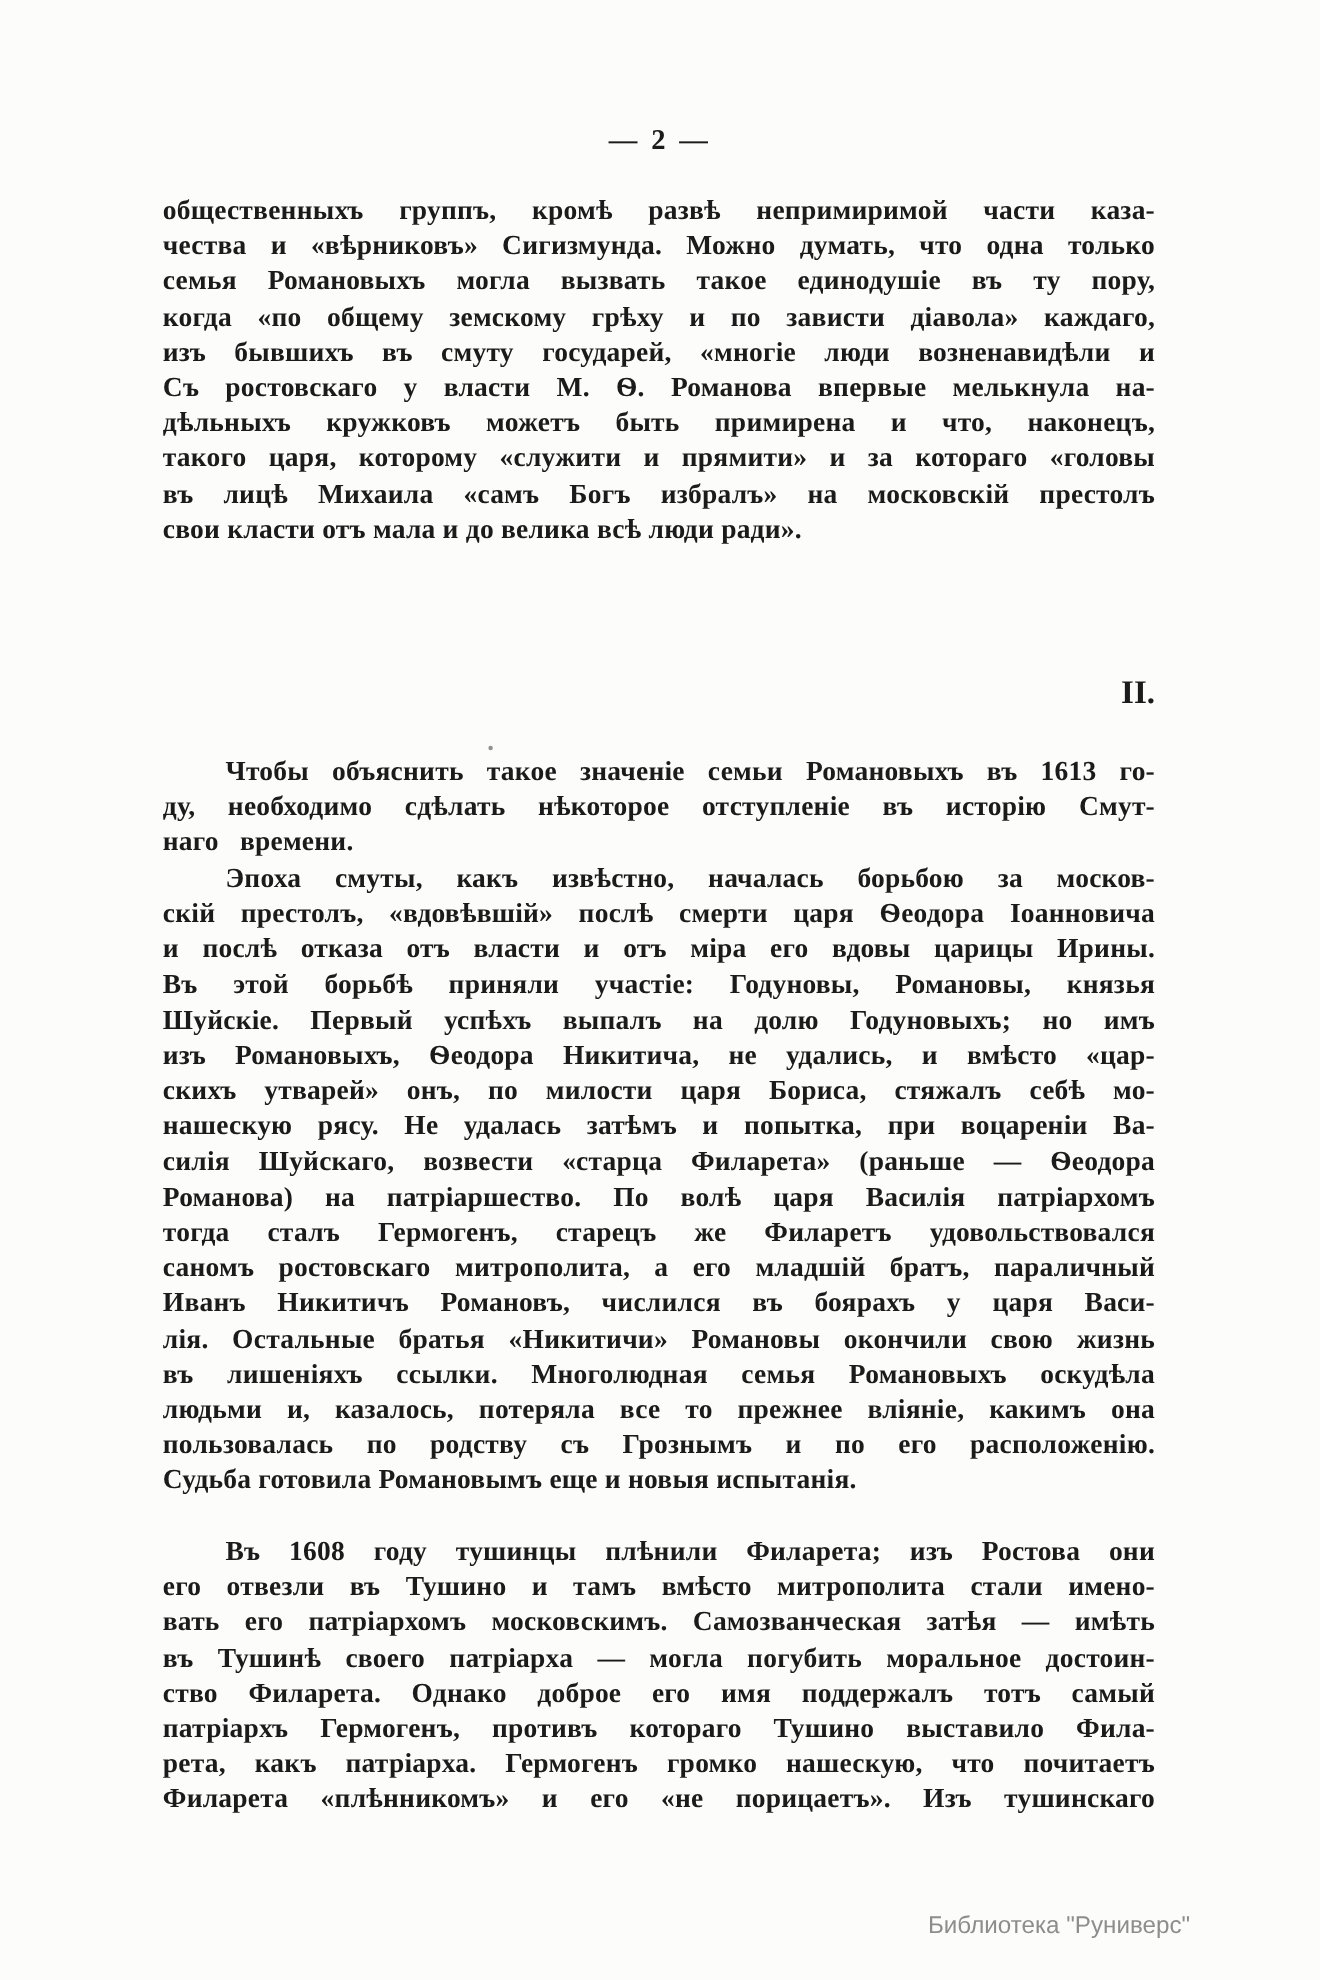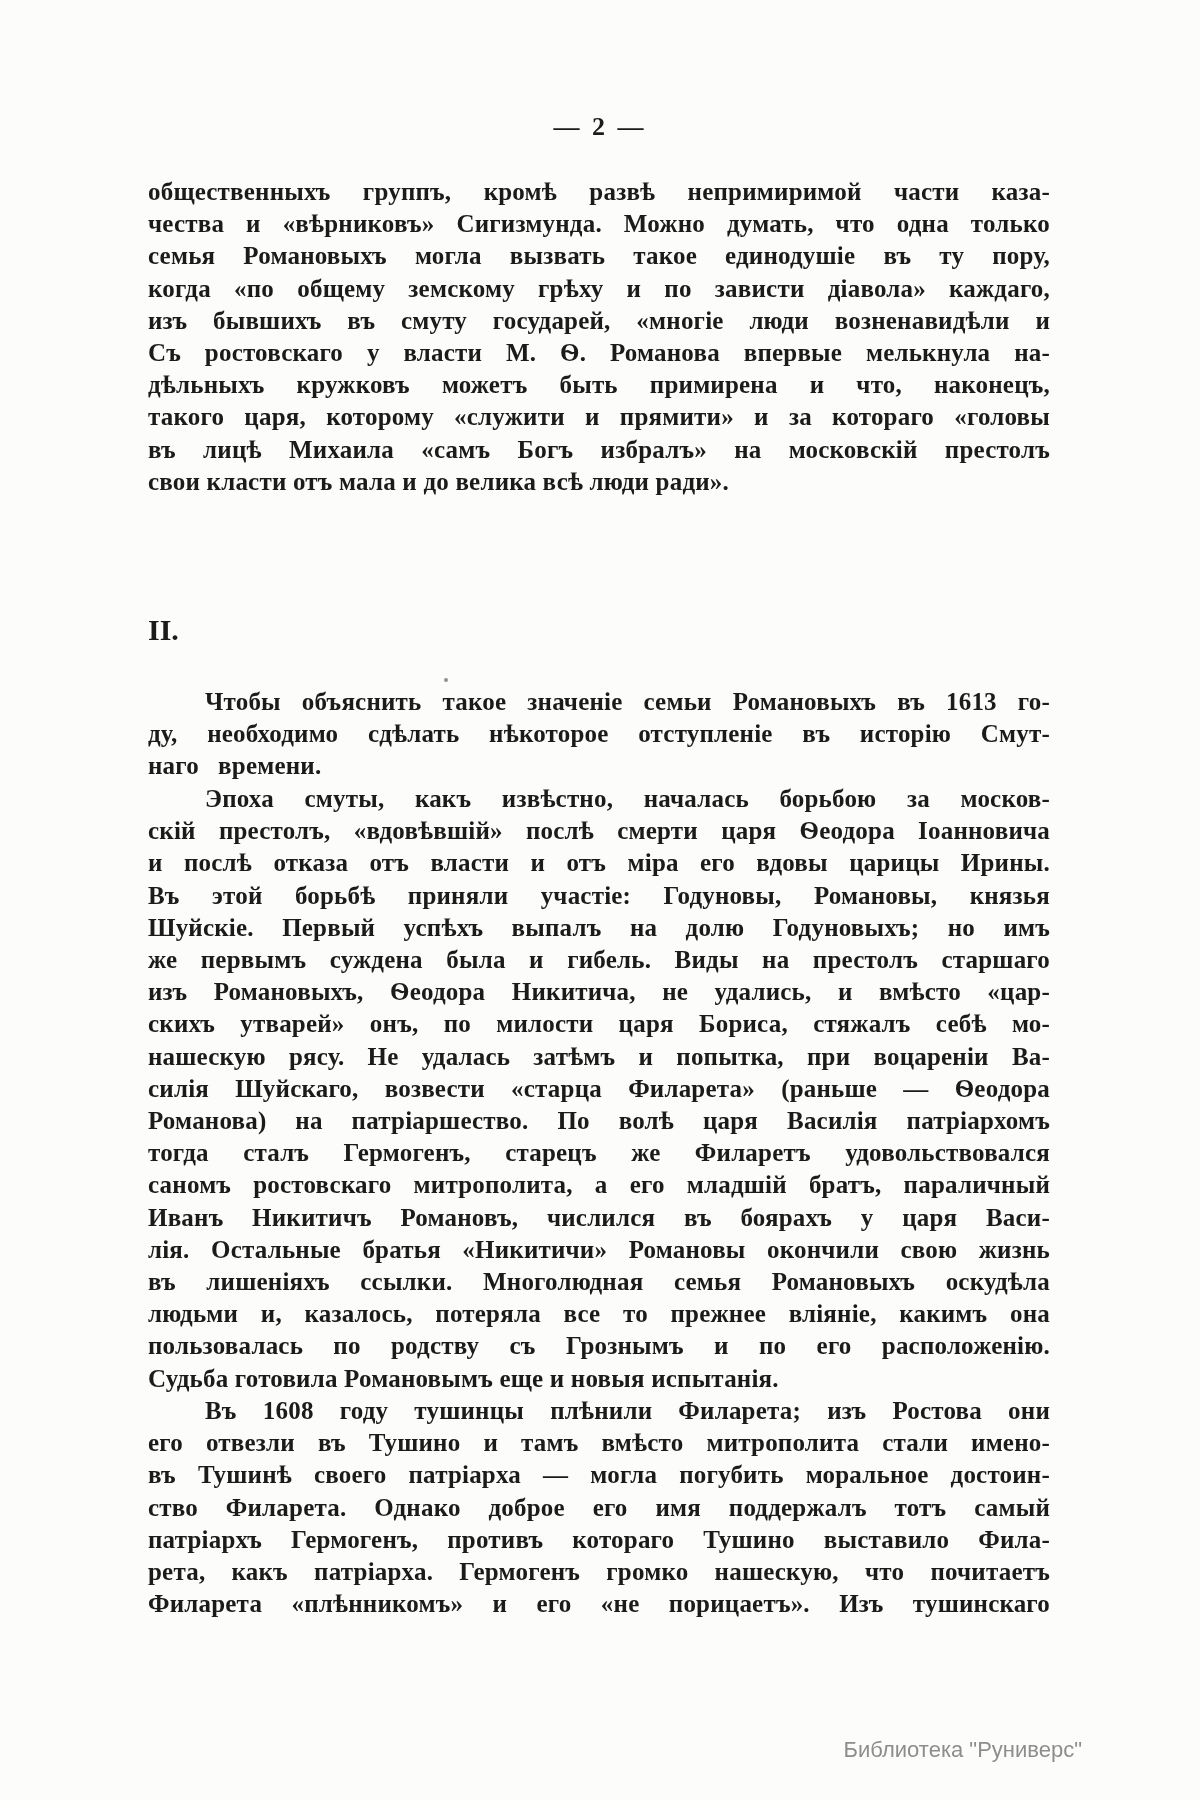--- a/index.html
+++ b/index.html
@@ -41,21 +41,21 @@
     text-align-last: left;
   }
   .para .line.indent {
     text-indent: 57px;
   }
   .section-heading {
     position: absolute;
     left: 148px;
     width: 902px;
     top: 612px;
-    text-align: left;
+    text-align: right;
     font-size: 30px;
     font-weight: 700;
     line-height: 36px;
   }
   .watermark {
     position: absolute;
     top: 1736px;
     right: 118px;
     font-family: "Liberation Sans", sans-serif;
     font-size: 22px;
@@ -102,39 +102,39 @@
       <div class="line">ду, необходимо сдѣлать нѣкоторое отступленіе въ исторію Смут-</div>
       <div class="line plain">наго  времени.</div>
     </div>
 
   <div class="para" style="top: 783px;">
       <div class="line indent">Эпоха смуты, какъ извѣстно, началась борьбою за москов-</div>
       <div class="line">скій престолъ, «вдовѣвшій» послѣ смерти царя Ѳеодора Іоанновича</div>
       <div class="line">и послѣ отказа отъ власти и отъ міра его вдовы царицы Ирины.</div>
       <div class="line">Въ этой борьбѣ приняли участіе: Годуновы, Романовы, князья</div>
       <div class="line">Шуйскіе. Первый успѣхъ выпалъ на долю Годуновыхъ; но имъ</div>
-      <div class="line">же первымъ суждена была и гибель. Виды на престолъ старшаго</div>
       <div class="line">изъ Романовыхъ, Ѳеодора Никитича, не удались, и вмѣсто «цар-</div>
       <div class="line">скихъ утварей» онъ, по милости царя Бориса, стяжалъ себѣ мо-</div>
       <div class="line">нашескую рясу. Не удалась затѣмъ и попытка, при воцареніи Ва-</div>
       <div class="line">силія Шуйскаго, возвести «старца Филарета» (раньше — Ѳеодора</div>
       <div class="line">Романова) на патріаршество. По волѣ царя Василія патріархомъ</div>
       <div class="line">тогда сталъ Гермогенъ, старецъ же Филаретъ удовольствовался</div>
       <div class="line">саномъ ростовскаго митрополита, а его младшій братъ, параличный</div>
       <div class="line">Иванъ Никитичъ Романовъ, числился въ боярахъ у царя Васи-</div>
       <div class="line">лія. Остальные братья «Никитичи» Романовы окончили свою жизнь</div>
       <div class="line">въ лишеніяхъ ссылки. Многолюдная семья Романовыхъ оскудѣла</div>
       <div class="line">людьми и, казалось, потеряла все то прежнее вліяніе, какимъ она</div>
       <div class="line">пользовалась по родству съ Грознымъ и по его расположенію.</div>
       <div class="line plain">Судьба готовила Романовымъ еще и новыя испытанія.</div>
     </div>
 
   <div class="para" style="top: 1395px;">
       <div class="line indent">Въ 1608 году тушинцы плѣнили Филарета; изъ Ростова они</div>
       <div class="line">его отвезли въ Тушино и тамъ вмѣсто митрополита стали имено-</div>
+      <div class="line">вать его патріархомъ московскимъ. Самозванческая затѣя — имѣть</div>
       <div class="line">въ Тушинѣ своего патріарха — могла погубить моральное достоин-</div>
       <div class="line">ство Филарета. Однако доброе его имя поддержалъ тотъ самый</div>
       <div class="line">патріархъ Гермогенъ, противъ котораго Тушино выставило Фила-</div>
       <div class="line">рета, какъ патріарха. Гермогенъ громко нашескую, что почитаетъ</div>
       <div class="line">Филарета «плѣнникомъ» и его «не порицаетъ». Изъ тушинскаго</div>
     </div>
 
   <div class="watermark">Библиотека "Руниверс"</div>
 
 </div>

